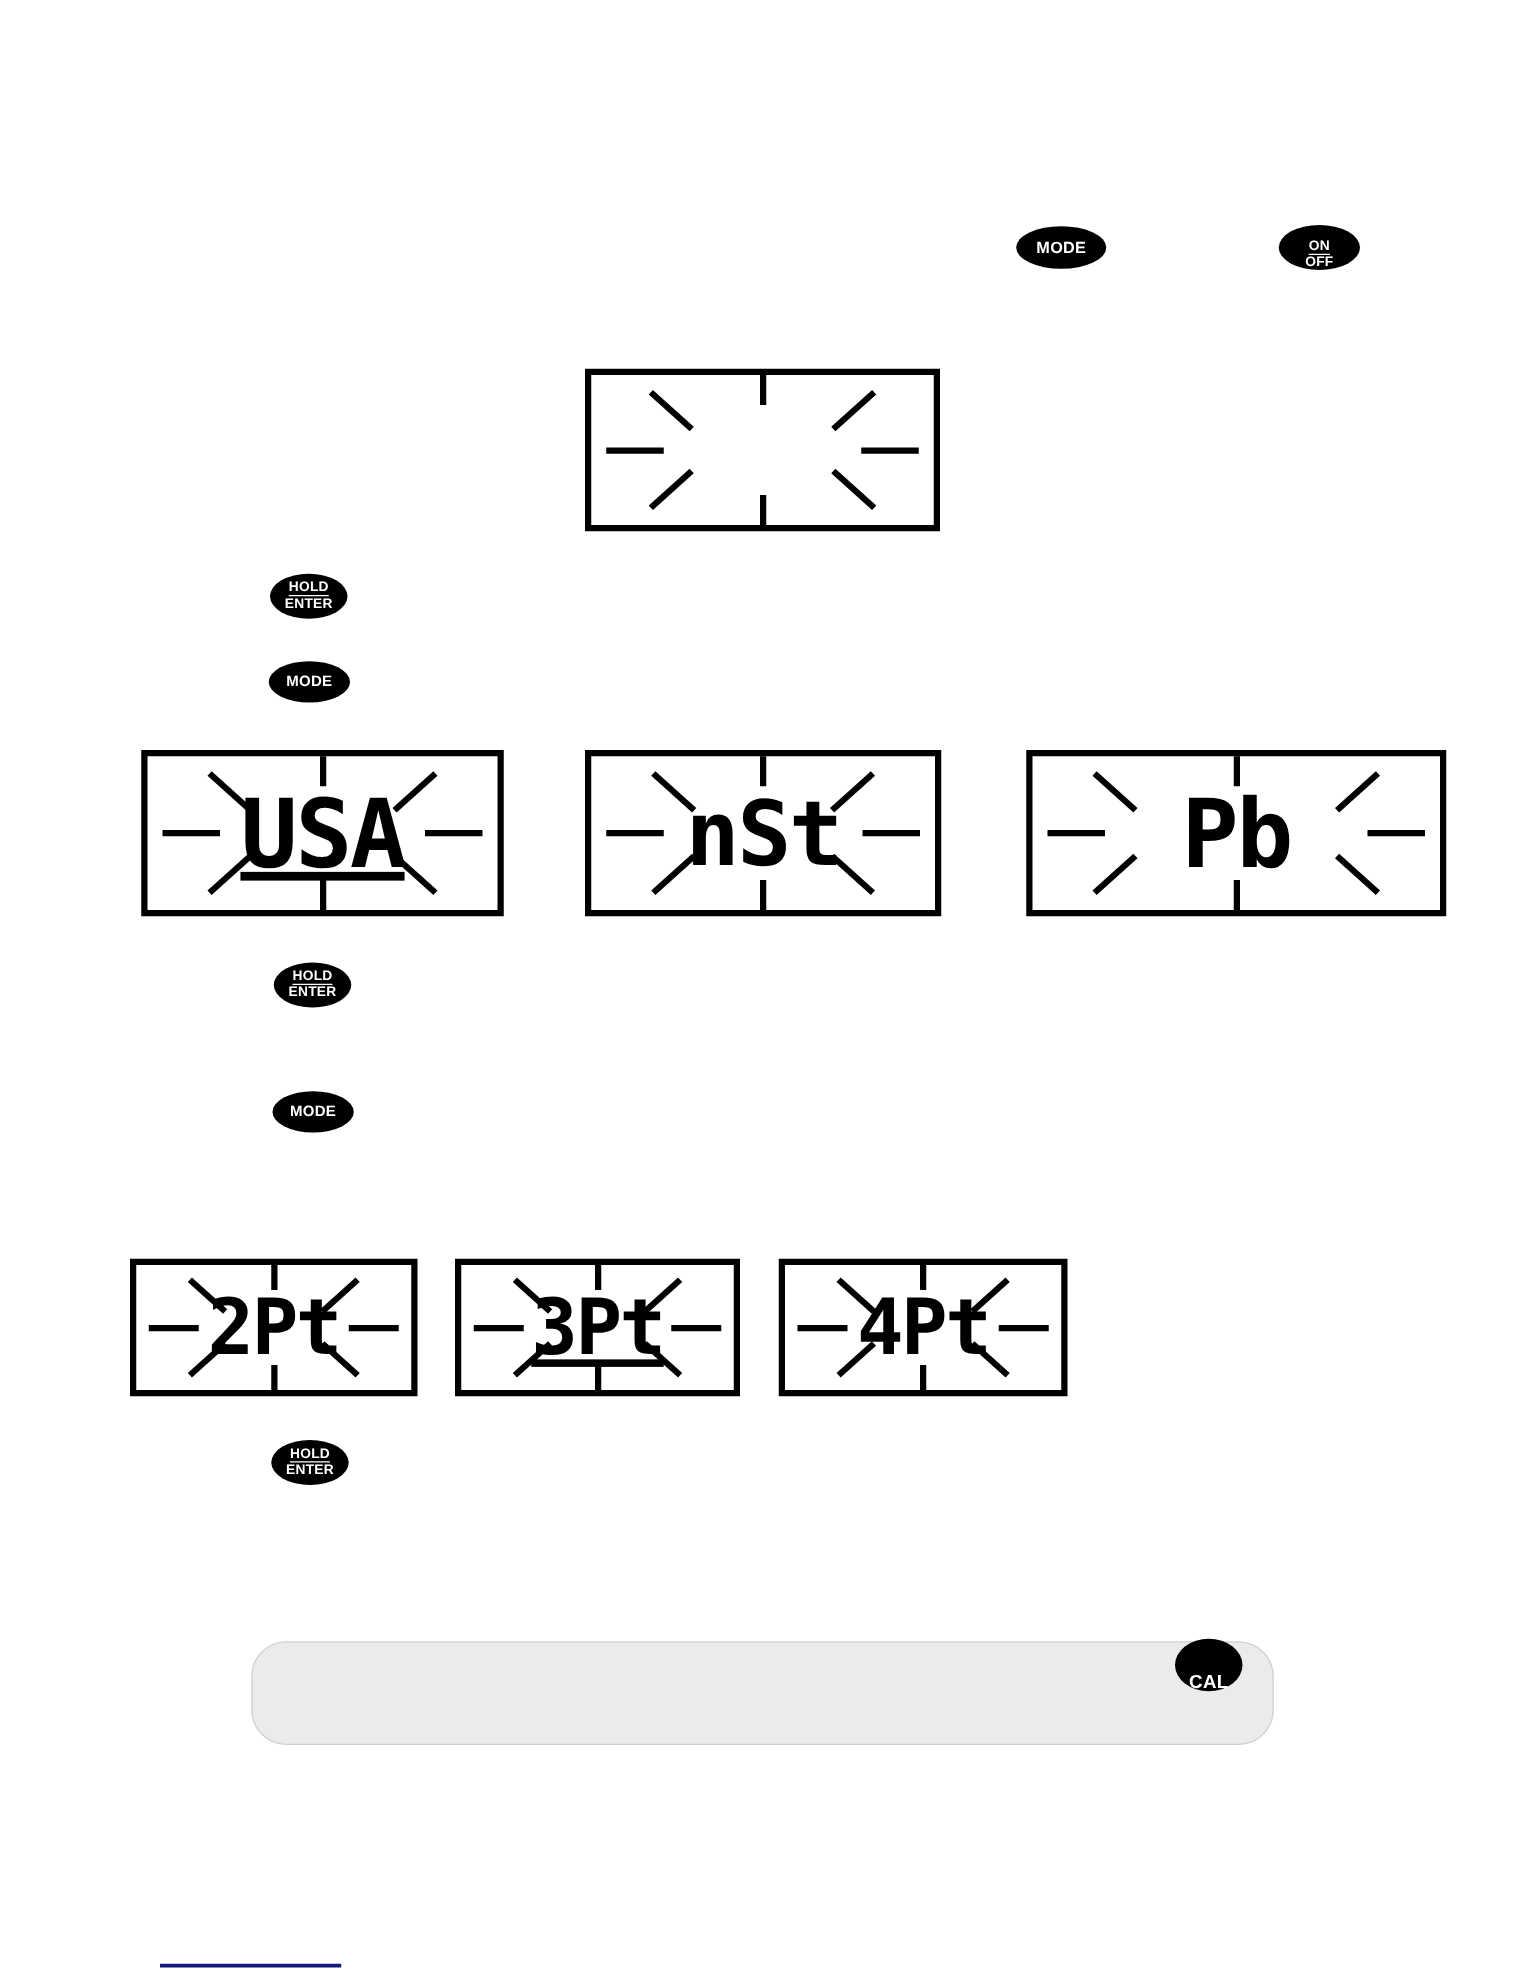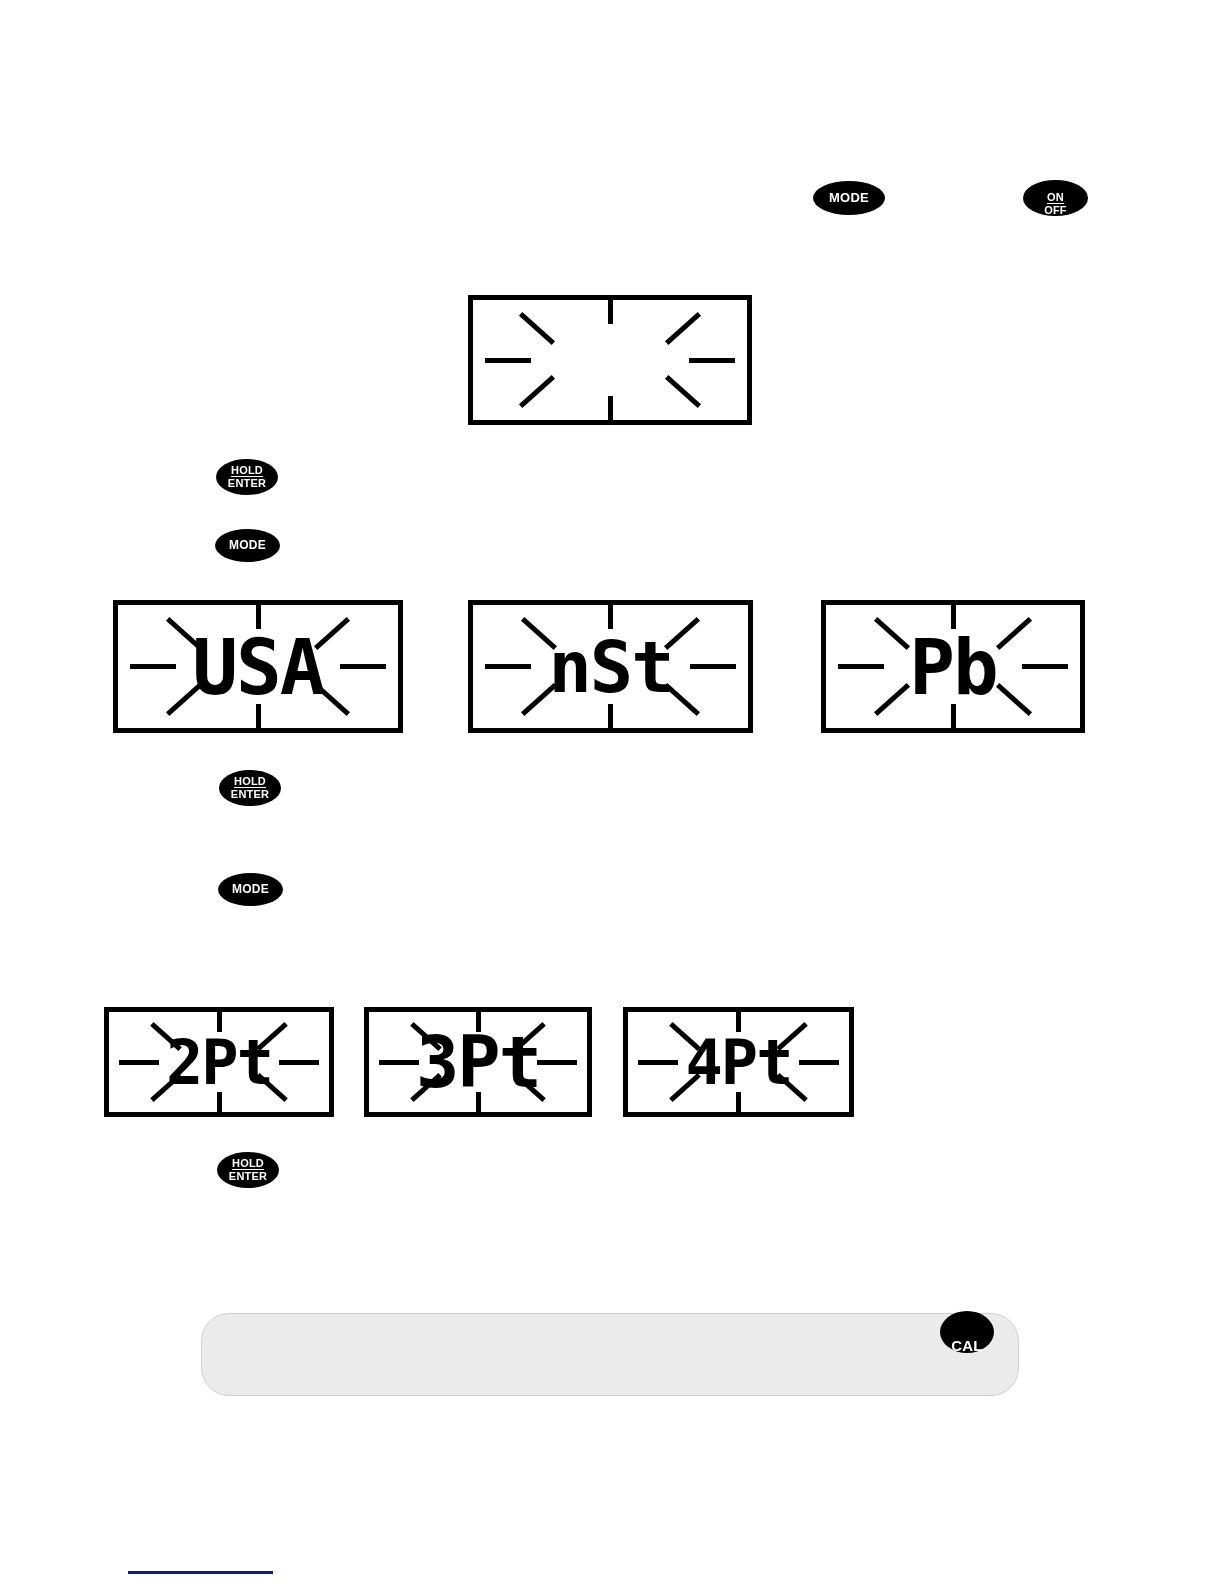--- a/index.html
+++ b/index.html
@@ -138,39 +138,39 @@
   <div class="lcd" style="left:113px; top:600px; width:290px; height:133px;">
     <div class="stage">
       <div class="ray v" style="left:50%; margin-left:-2.5px; top:-6px;  height:30px;"></div>
       <div class="ray v" style="left:50%; margin-left:-2.5px; bottom:-6px; height:30px;"></div>
       <div class="ray h" style="left:12px;  top:50%; margin-top:-2.5px; width:46px;"></div>
       <div class="ray h" style="right:12px; top:50%; margin-top:-2.5px; width:46px;"></div>
       <div class="ray d" style="left:44px;  top:26px; width:44px; transform:rotate(42deg);"></div>
       <div class="ray d" style="right:44px; top:26px; width:44px; transform:rotate(-42deg);"></div>
       <div class="ray d" style="left:44px;  bottom:26px; width:44px; transform:rotate(-42deg);"></div>
       <div class="ray d" style="right:44px; bottom:26px; width:44px; transform:rotate(42deg);"></div>
-      <div class="seg" style="font-size:76px; letter-spacing:-2px;">USA</div>
+      <div class="seg" style="font-size:76px; letter-spacing:-2px;text-decoration:underline;">USA</div>
     </div>
   </div>
 
   <div class="lcd" style="left:468px; top:600px; width:285px; height:133px;">
     <div class="stage">
       <div class="ray v" style="left:50%; margin-left:-2.5px; top:-6px;  height:30px;"></div>
       <div class="ray v" style="left:50%; margin-left:-2.5px; bottom:-6px; height:30px;"></div>
       <div class="ray h" style="left:12px;  top:50%; margin-top:-2.5px; width:46px;"></div>
       <div class="ray h" style="right:12px; top:50%; margin-top:-2.5px; width:46px;"></div>
       <div class="ray d" style="left:44px;  top:26px; width:44px; transform:rotate(42deg);"></div>
       <div class="ray d" style="right:44px; top:26px; width:44px; transform:rotate(-42deg);"></div>
       <div class="ray d" style="left:44px;  bottom:26px; width:44px; transform:rotate(-42deg);"></div>
       <div class="ray d" style="right:44px; bottom:26px; width:44px; transform:rotate(42deg);"></div>
       <div class="seg" style="font-size:72px; letter-spacing:-2px;">nSt</div>
     </div>
   </div>
 
-  <div class="lcd" style="left:821px; top:600px; width:264px; height:133px;">
+  <div class="lcd" style="left:821px; top:600px; width:336px; height:133px;">
     <div class="stage">
       <div class="ray v" style="left:50%; margin-left:-2.5px; top:-6px;  height:30px;"></div>
       <div class="ray v" style="left:50%; margin-left:-2.5px; bottom:-6px; height:30px;"></div>
       <div class="ray h" style="left:12px;  top:50%; margin-top:-2.5px; width:46px;"></div>
       <div class="ray h" style="right:12px; top:50%; margin-top:-2.5px; width:46px;"></div>
       <div class="ray d" style="left:44px;  top:26px; width:44px; transform:rotate(42deg);"></div>
       <div class="ray d" style="right:44px; top:26px; width:44px; transform:rotate(-42deg);"></div>
       <div class="ray d" style="left:44px;  bottom:26px; width:44px; transform:rotate(-42deg);"></div>
       <div class="ray d" style="right:44px; bottom:26px; width:44px; transform:rotate(42deg);"></div>
       <div class="seg" style="font-size:76px; letter-spacing:-2px;">Pb</div>
@@ -203,21 +203,21 @@
   <div class="lcd" style="left:364px; top:1007px; width:228px; height:110px;">
     <div class="stage">
       <div class="ray v" style="left:50%; margin-left:-2.5px; top:-6px;  height:26px;"></div>
       <div class="ray v" style="left:50%; margin-left:-2.5px; bottom:-6px; height:26px;"></div>
       <div class="ray h" style="left:10px;  top:50%; margin-top:-2.5px; width:40px;"></div>
       <div class="ray h" style="right:10px; top:50%; margin-top:-2.5px; width:40px;"></div>
       <div class="ray d" style="left:38px;  top:22px; width:38px; transform:rotate(42deg);"></div>
       <div class="ray d" style="right:38px; top:22px; width:38px; transform:rotate(-42deg);"></div>
       <div class="ray d" style="left:38px;  bottom:22px; width:38px; transform:rotate(-42deg);"></div>
       <div class="ray d" style="right:38px; bottom:22px; width:38px; transform:rotate(42deg);"></div>
-      <div class="seg" style="font-size:72px; letter-spacing:-2px;">3Pt</div>
+      <div class="seg" style="font-size:62px; letter-spacing:-2px;text-decoration:underline;">3Pt</div>
     </div>
   </div>
 
   <div class="lcd" style="left:623px; top:1007px; width:231px; height:110px;">
     <div class="stage">
       <div class="ray v" style="left:50%; margin-left:-2.5px; top:-6px;  height:26px;"></div>
       <div class="ray v" style="left:50%; margin-left:-2.5px; bottom:-6px; height:26px;"></div>
       <div class="ray h" style="left:10px;  top:50%; margin-top:-2.5px; width:40px;"></div>
       <div class="ray h" style="right:10px; top:50%; margin-top:-2.5px; width:40px;"></div>
       <div class="ray d" style="left:38px;  top:22px; width:38px; transform:rotate(42deg);"></div>

